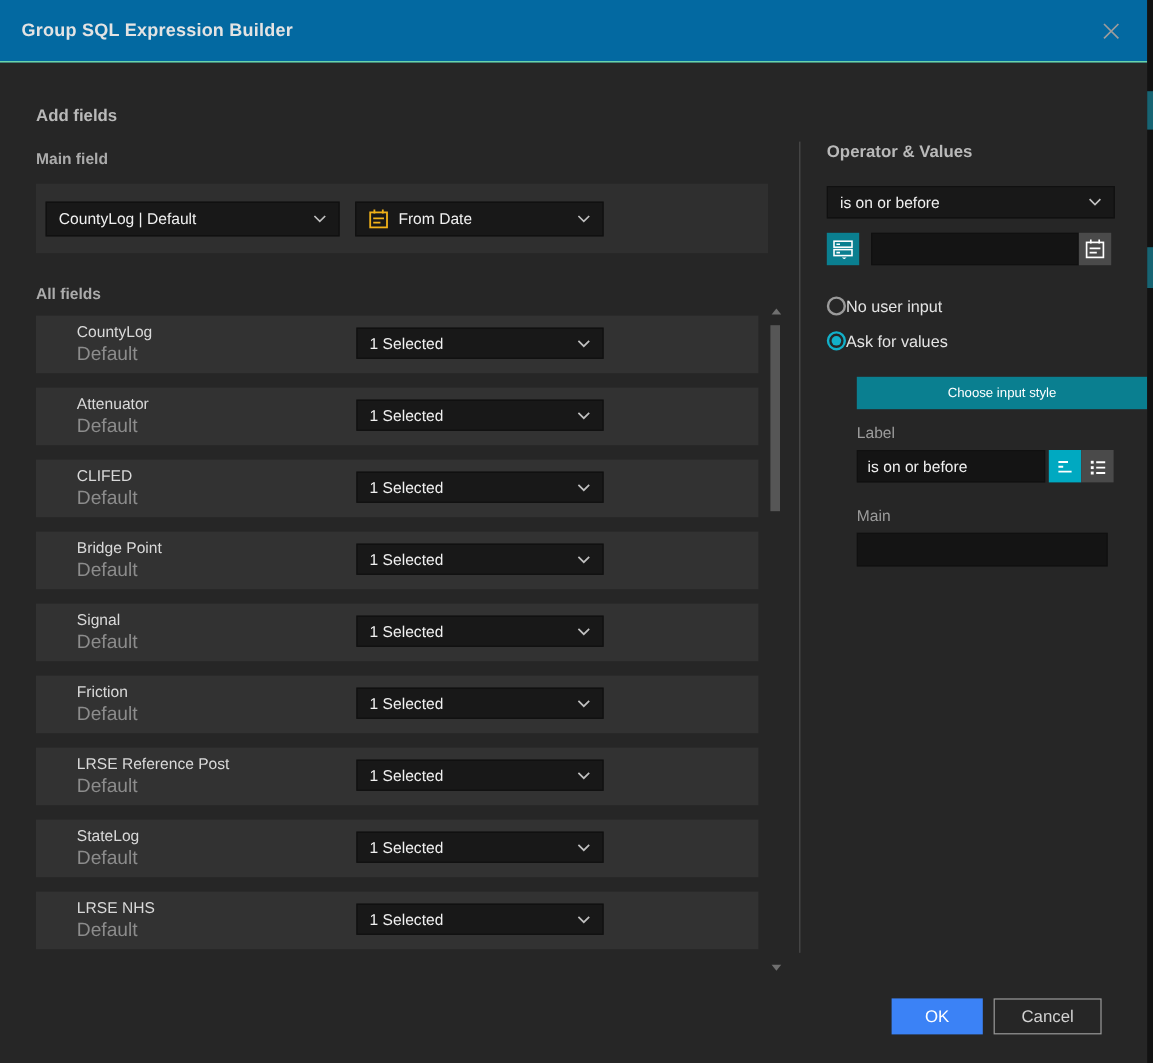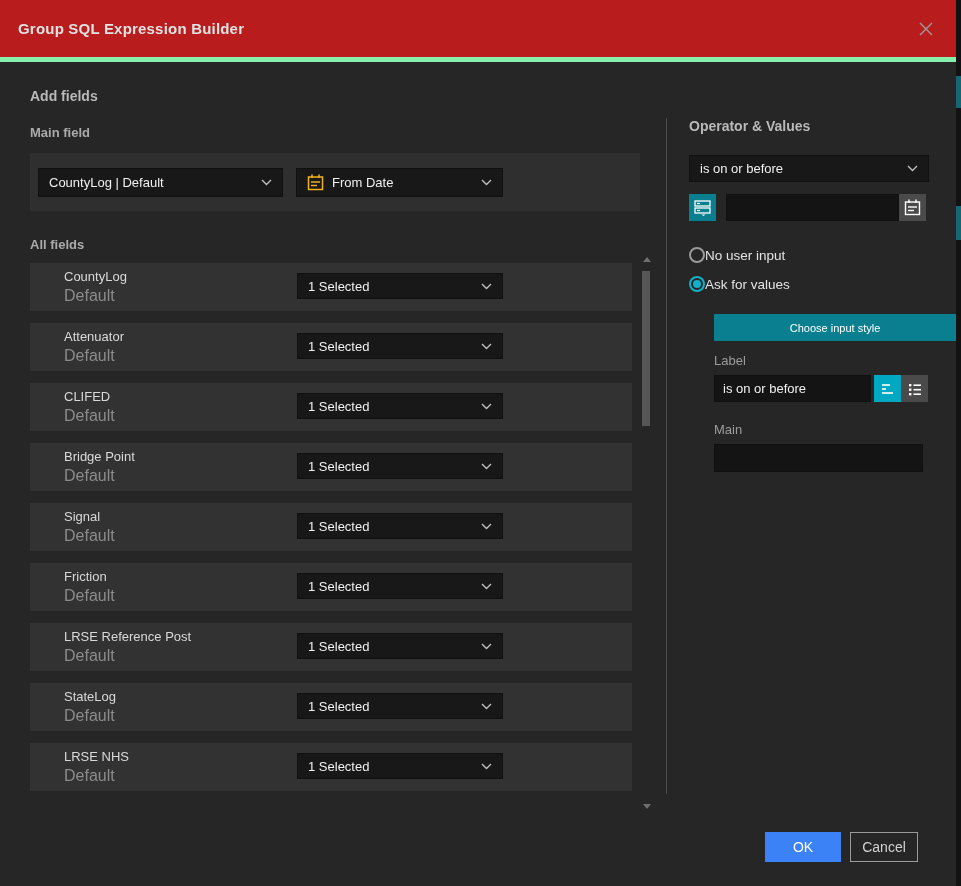--- a/index.html
+++ b/index.html
@@ -8,23 +8,23 @@
     font-family: "Liberation Sans", sans-serif;
     background: #262626;
     color: #e6e6e6;
     overflow: hidden;
     position: relative;
   }
   .dialog { position: absolute; inset: 0; background: #262626; }
 
   
   .titlebar {
-    position: absolute; top: 0; left: 0; right: 5px; height: 62px;
-    background: #b91c1c;
-    border-bottom: 5px solid #86efac;
+    position: absolute; top: 0; left: 0; right: 5px; height: 52px;
+    background: #0369a1;
+    border-bottom: 1px solid #86efac;
     display: flex; align-items: center; justify-content: space-between;
     padding: 0 18px;
   }
   .title { font-size: 15px; font-weight: bold; color: #e3e3e3; letter-spacing: .2px; }
   .close-btn {
     width: 24px; height: 24px; display: flex; align-items: center; justify-content: center;
     cursor: pointer; color: #9c9c9c;
   }
 
   
@@ -117,21 +117,21 @@
     font-family: "Liberation Sans", sans-serif;
   }
 
   
   .footer { position: absolute; right: 38px; bottom: 24px; display: flex; gap: 9px; }
   .ok-btn {
     width: 76px; height: 30px; background: #3b82f6; border: none; color: #fff;
     font-size: 14px; cursor: pointer; font-family: "Liberation Sans", sans-serif;
   }
   .cancel-btn {
-    width: 68px; height: 30px; background: transparent; border: 1px solid #9a9a9a;
+    width: 90px; height: 30px; background: transparent; border: 1px solid #9a9a9a;
     color: #d2d2d2; font-size: 14px; cursor: pointer; font-family: "Liberation Sans", sans-serif;
   }
 
   
   .edge-strip { position: absolute; top: 0; right: 0; width: 5px; height: 886px; background: #121212; }
   .edge-seg { position: absolute; left: 0; width: 5px; background: #176473; }
   .edge-seg.s1 { top: 76px; height: 32px; }
   .edge-seg.s2 { top: 206px; height: 34px; }
 </style>
 </head>

